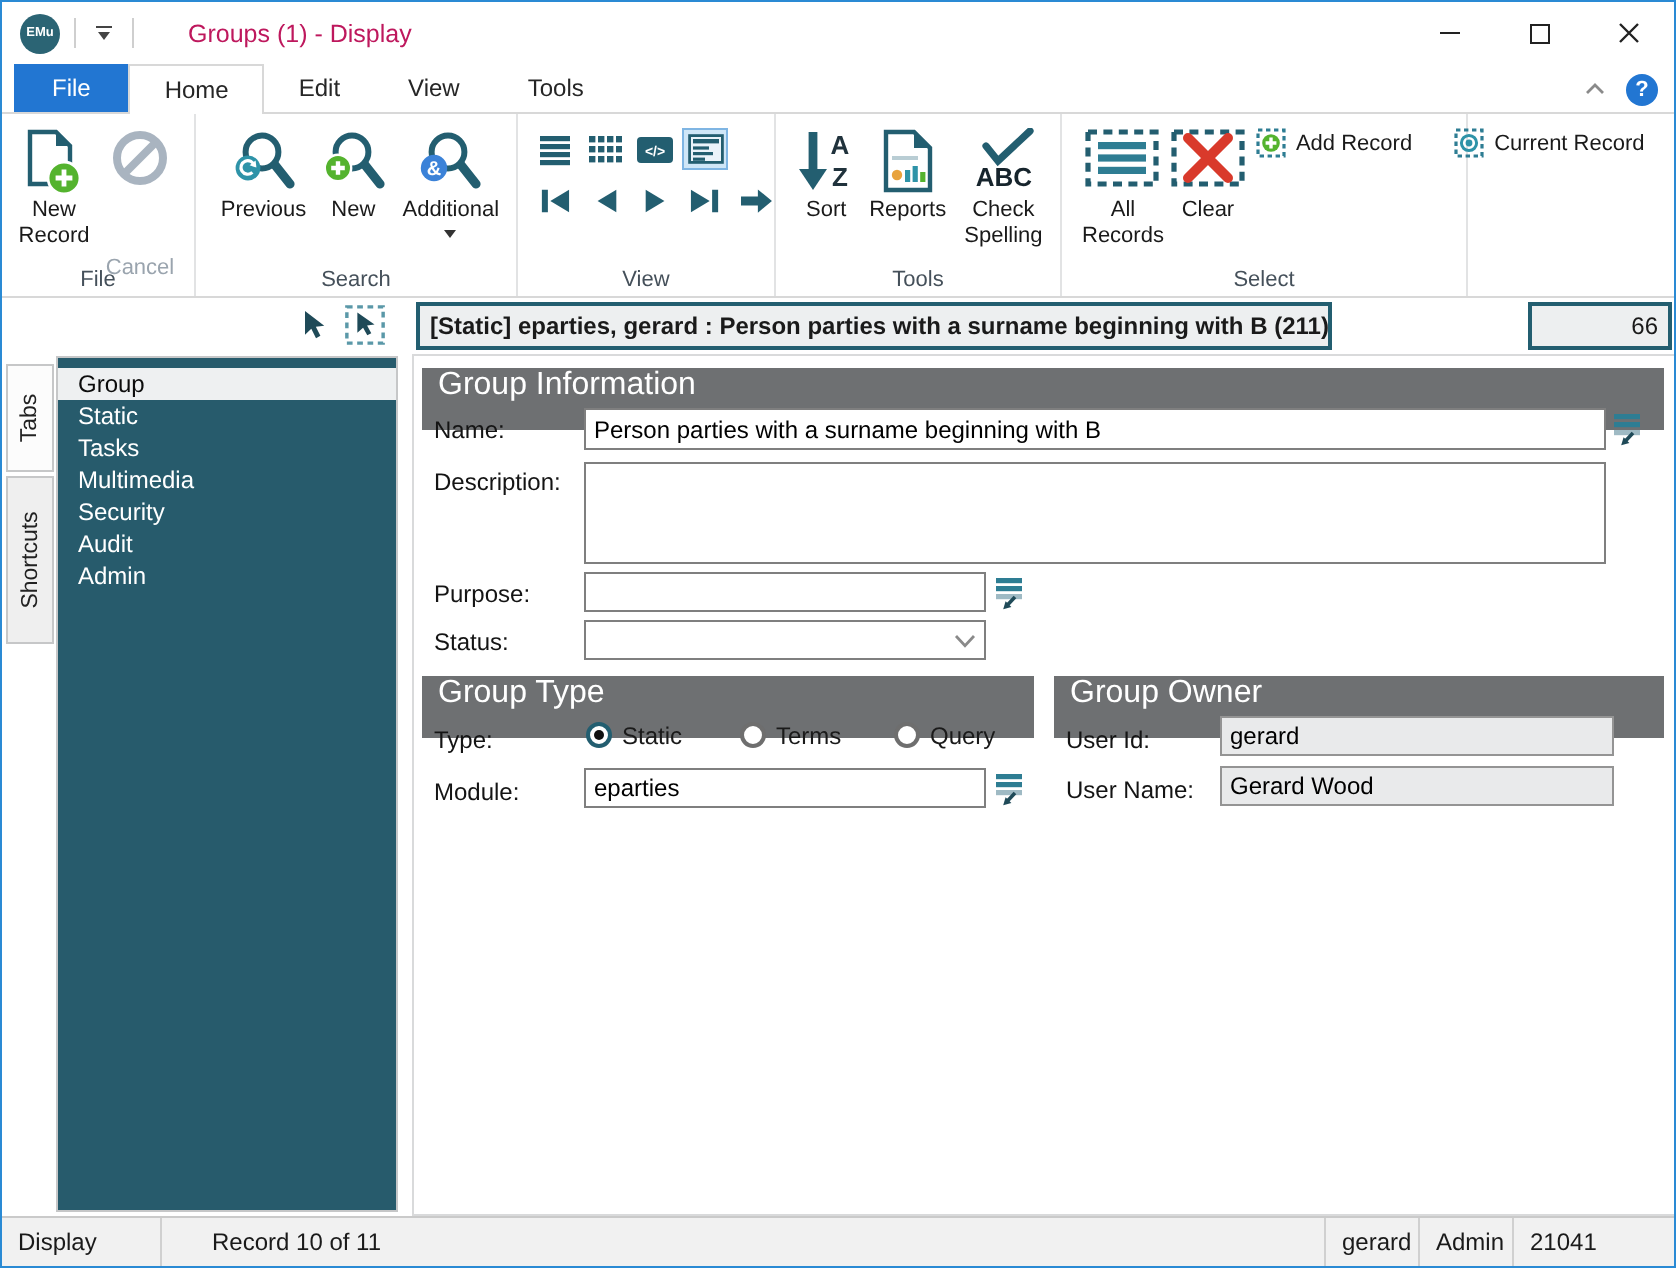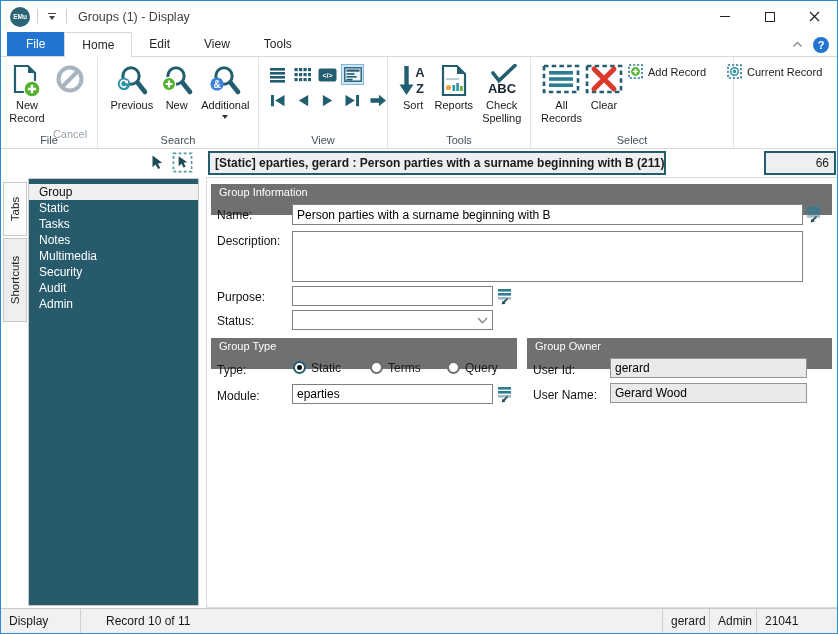--- a/index.html
+++ b/index.html
@@ -11,21 +11,21 @@
     font-size: 12px; color: #1a1a1a;
   }
   
   .titlebar { height: 31px; display: flex; align-items: center; padding-left: 9px; background: #fff; }
   .logo { width: 20px; height: 20px; border-radius: 50%; background: #2b6474; color: #fff;
           font-size: 6.5px; font-weight: bold; display: flex; align-items: center; justify-content: center; }
   .tsep { width: 1px; height: 15px; background: #cfcfcf; margin: 0 7px; }
   .qat-drop { display: flex; flex-direction: column; align-items: center; gap: 2px; width: 14px; cursor: default; }
   .qat-drop .bar { width: 8px; height: 1.5px; background: #444; }
   .qat-drop .tri { width: 0; height: 0; border-left: 3.5px solid transparent; border-right: 3.5px solid transparent; border-top: 4px solid #444; }
-  .wtitle { margin-left: 4px; font-size: 12.5px; color: #404040; }
+  .wtitle { margin-left: 20px; font-size: 12.5px; color: #be185d; }
   .win-controls { margin-left: auto; display: flex; height: 31px; }
   .wbtn { width: 45px; height: 31px; display: flex; align-items: center; justify-content: center; }
   .min-glyph { width: 10px; height: 1px; background: #222; display: block; }
   .max-glyph { width: 10px; height: 10px; border: 1px solid #222; display: block; }
   
   .tabrow { height: 25px; display: flex; align-items: stretch; padding-left: 6px; background: #fff;
             border-bottom: 1px solid #d8d8d8; position: relative; }
   .tab { padding: 0 17px; display: flex; align-items: center; font-size: 12px; color: #262626; }
   .tab.file { background: #2276d2; color: #fff; padding: 0 19px; }
   .tab.active { background: #fff; border: 1px solid #d8d8d8; border-bottom: none; margin-bottom: -1px; z-index: 2; }
@@ -72,21 +72,21 @@
   .vtab.active { background: #fcfcfc; }
   .vtab span { transform: rotate(-90deg); white-space: nowrap; font-size: 11.5px; color: #222; }
   .vtab-tabs { top: 5px; height: 54px; }
   .vtab-shortcuts { top: 61px; height: 84px; }
   .sidebar { position: absolute; left: 27px; top: 1px; width: 171px; height: 428px;
              border: 1px solid #c6c7c8; background: #275b6c; padding-top: 5px; }
   .sideitem { height: 16px; line-height: 16px; padding-left: 10px; font-size: 12px; color: #fff; }
   .sideitem.selected { background: #eef0f1; color: #0c0c0c; }
   .formarea { position: absolute; left: 205px; top: 0; width: 632px; height: 431px;
               background: #fff; border: 1px solid #d9dadb; }
-  .sect-header { position: absolute; background: #6e7072; color: #fff; font-size: 11px;
+  .sect-header { position: absolute; background: #6e7072; color: #fff; font-size: 16px;
                  line-height: 17px; height: 31px; padding-left: 8px; }
   .flabel { position: absolute; font-size: 12px; color: #141414; }
   .finput { position: absolute; border: 1px solid #7f7f7f; background: #fff; font-size: 12px;
             padding: 0 4px; height: 21px; line-height: 19px; font-family: "Liberation Sans", sans-serif; color: #000; }
   .finput.ro { background: #e9eaeb; border-color: #949494; }
   .ftextarea { position: absolute; border: 1px solid #7f7f7f; background: #fff; }
   .fselect { position: absolute; border: 1px solid #7f7f7f; background: #fff; height: 20px;
              display: flex; align-items: center; justify-content: flex-end; padding-right: 4px; }
   .lookup-btn { position: absolute; width: 15px; height: 18px; display: flex; align-items: center; justify-content: center; }
   .radio-opt { position: absolute; display: flex; align-items: center; gap: 5px; height: 15px; }
@@ -411,21 +411,20 @@
       <span>Tabs</span>
     </div>
     <div class="vtab vtab-shortcuts">
       <span>Shortcuts</span>
     </div>
 
     <div class="sidebar">
       <div class="sideitem selected">Group</div>
       <div class="sideitem">Static</div>
       <div class="sideitem">Tasks</div>
-      <div class="sideitem">Notes</div>
       <div class="sideitem">Multimedia</div>
       <div class="sideitem">Security</div>
       <div class="sideitem">Audit</div>
       <div class="sideitem">Admin</div>
     </div>
 
     <div class="formarea">
 
       <div class="sect-header" style="left:4px; top:6px; width:621px;">Group Information</div>
 

